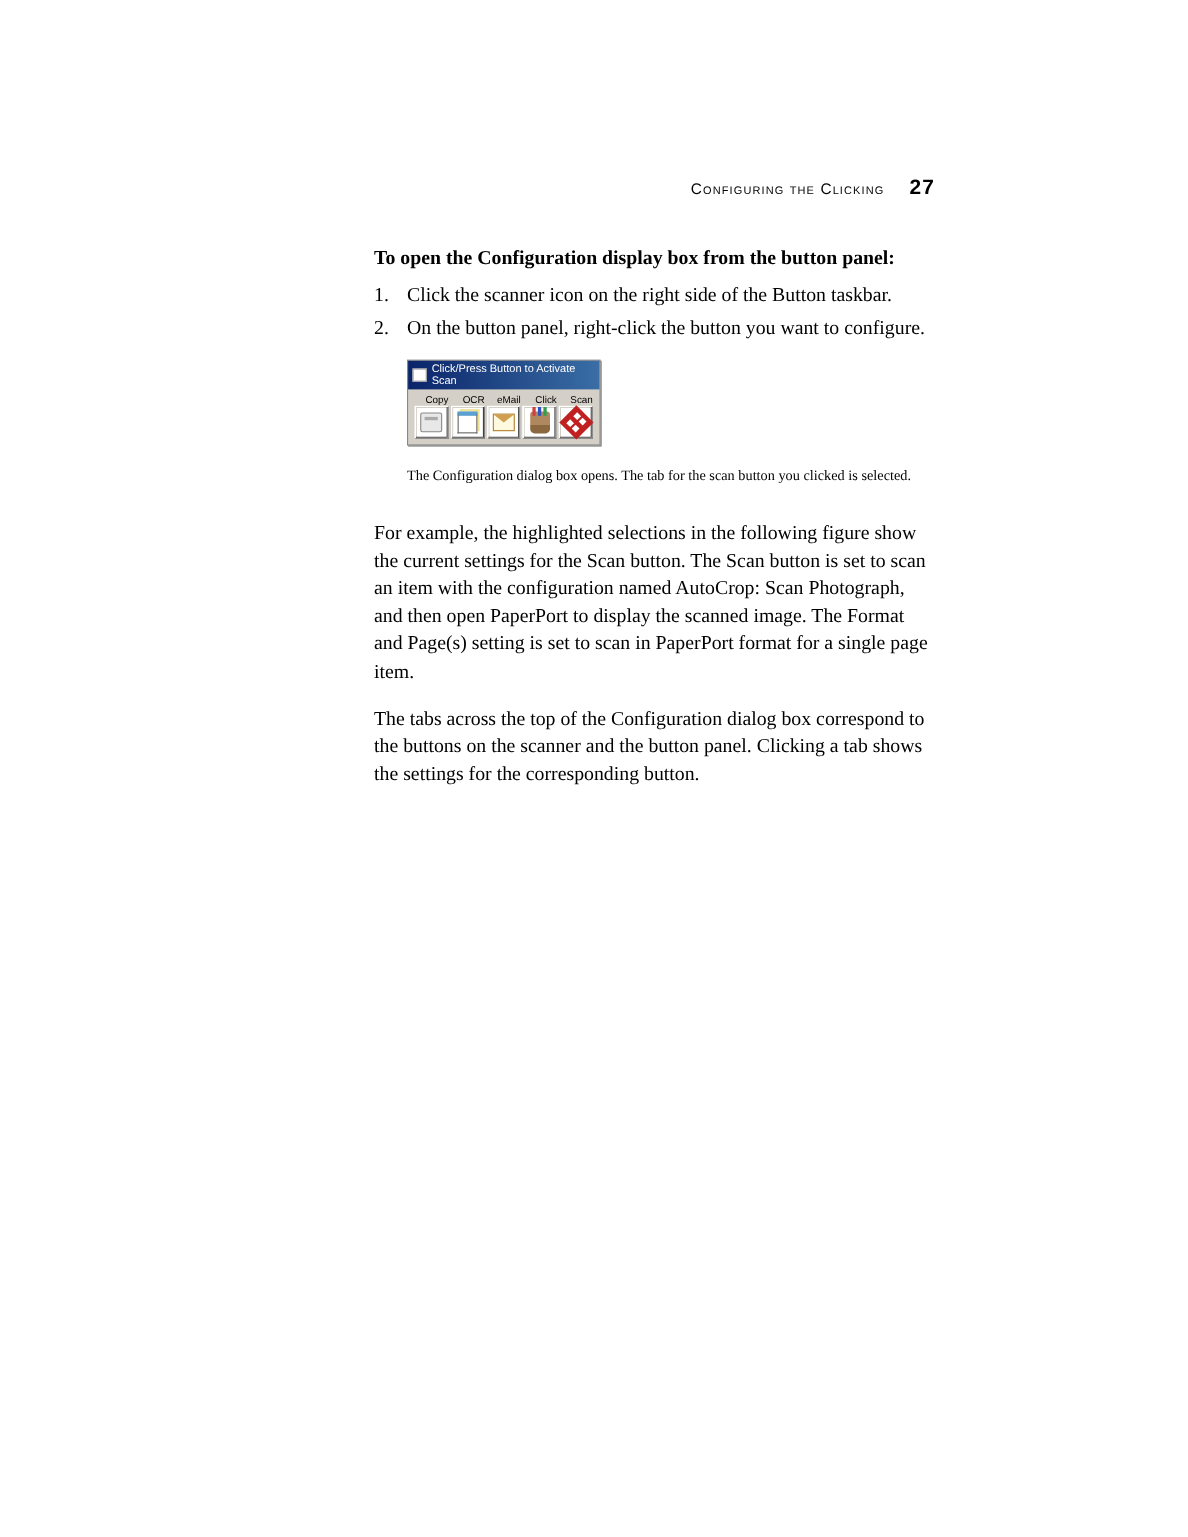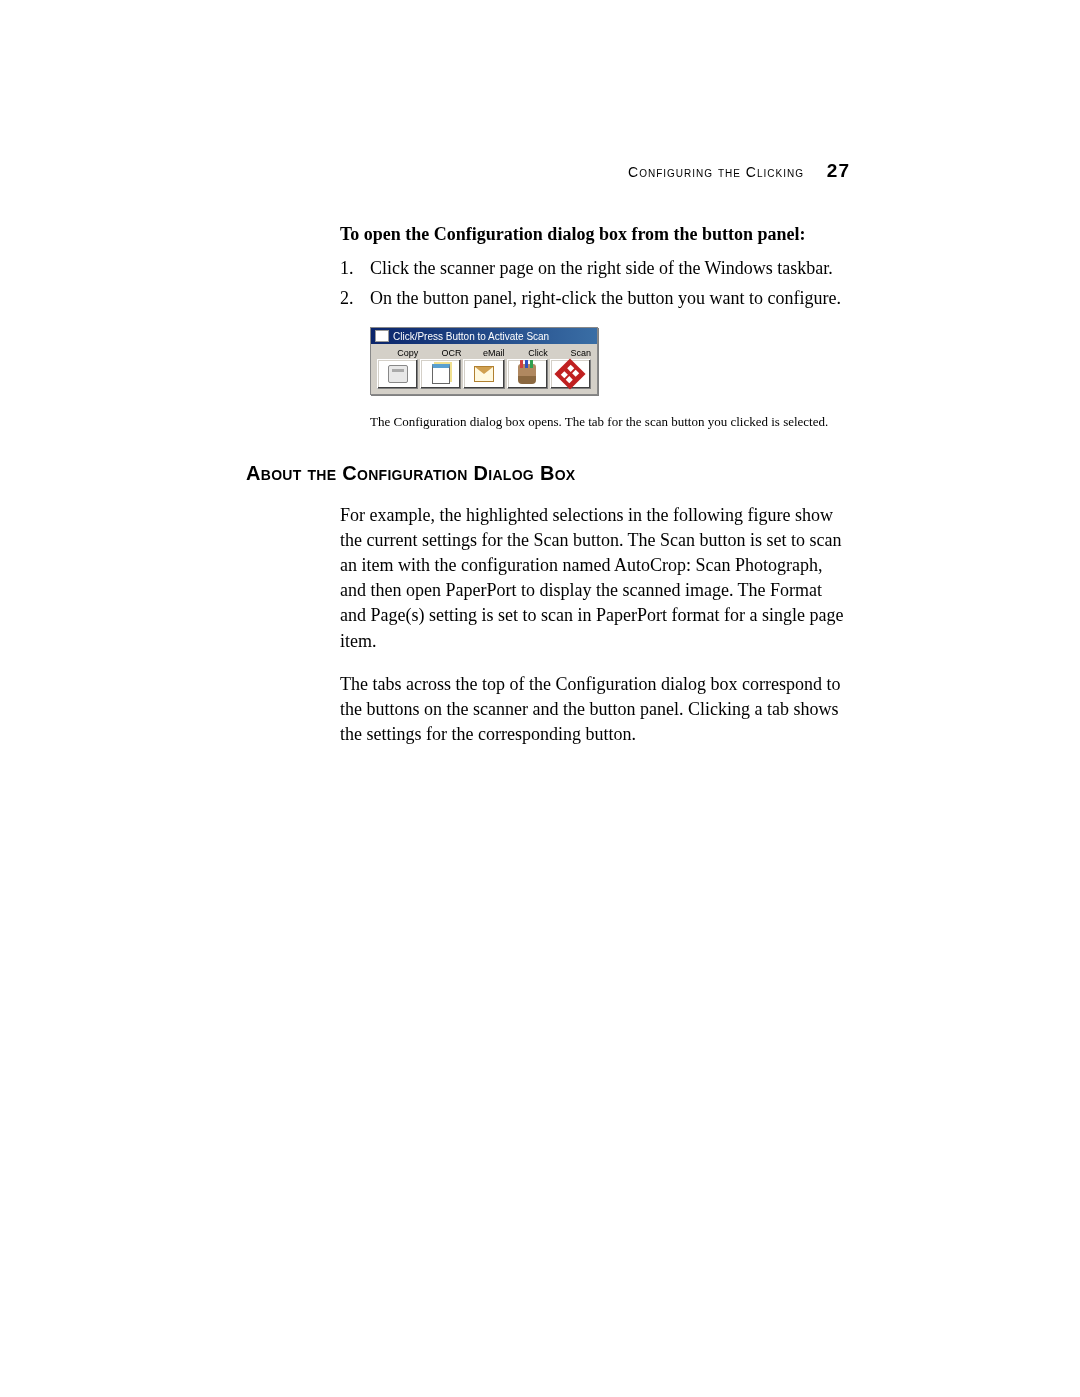--- a/index.html
+++ b/index.html
@@ -48,21 +48,21 @@
       padding-left: 30px;
       position: relative;
     }
     ol.steps li::before {
       content: counter(step) ".";
       position: absolute;
       left: 0;
     }
     .panel-figure {
       margin: 12px 0 18px 30px;
-      width: 228px;
+      width: 176px;
       border: 1px solid #888;
       background: #d4d0c8;
       font-family: Tahoma, Arial, sans-serif;
       font-size: 10px;
       box-shadow: 1px 1px 0 #808080;
     }
     .panel-titlebar {
       background: linear-gradient(to right, #0a246a, #3a6ea5);
       color: #fff;
       padding: 2px 4px;
@@ -199,24 +199,24 @@
 </head>
 <body>
 
 <div class="page">
 
   <div class="header-line">
     <span class="section-title">Configuring the Clicking</span>
     <span class="page-num">27</span>
   </div>
 
-  <p class="intro-heading">To open the Configuration dialog box from the button panel:</p>
+  <p class="intro-heading">To open the Configuration display box from the button panel:</p>
 
   <ol class="steps">
-    <li>Click the scanner page on the right side of the Windows taskbar.</li>
+    <li>Click the scanner icon on the right side of the Button taskbar.</li>
     <li>On the button panel, right-click the button you want to configure.</li>
   </ol>
 
   <div class="panel-figure">
     <div class="panel-titlebar">
       <span class="ticon"></span>
       <span>Click/Press Button to Activate Scan</span>
     </div>
     <div class="panel-body">
       <div class="panel-labels">
@@ -246,18 +246,17 @@
               <i></i>
               <i></i>
             </div>
           </div>
       </div>
     </div>
   </div>
 
   <p class="after-figure">The Configuration dialog box opens. The tab for the scan button you clicked is selected.</p>
 
-  <h2 class="section-heading">About the Configuration Dialog Box</h2>
 
   <p class="body">For example, the highlighted selections in the following figure show the current settings for the Scan button. The Scan button is set to scan an item with the configuration named AutoCrop: Scan Photograph, and then open PaperPort to display the scanned image. The Format and Page(s) setting is set to scan in PaperPort format for a single page item.</p>
   <p class="body">The tabs across the top of the Configuration dialog box correspond to the buttons on the scanner and the button panel. Clicking a tab shows the settings for the corresponding button.</p>
 
 </div>
 
 </body></html>

